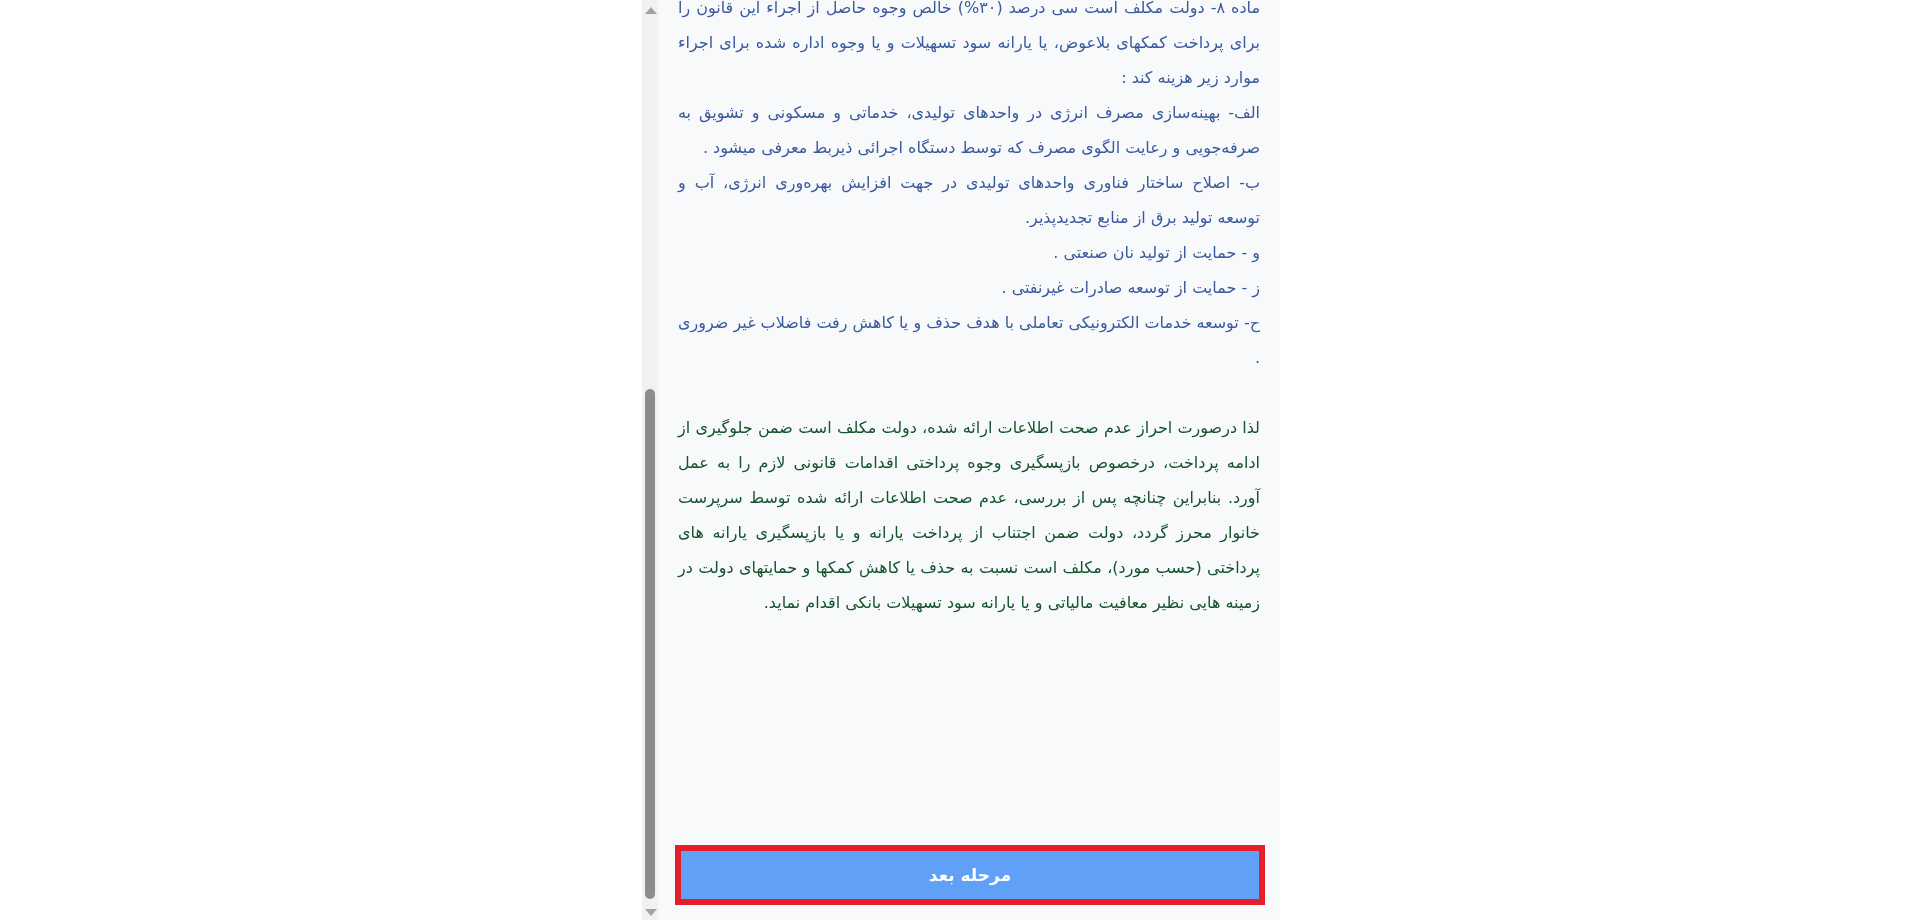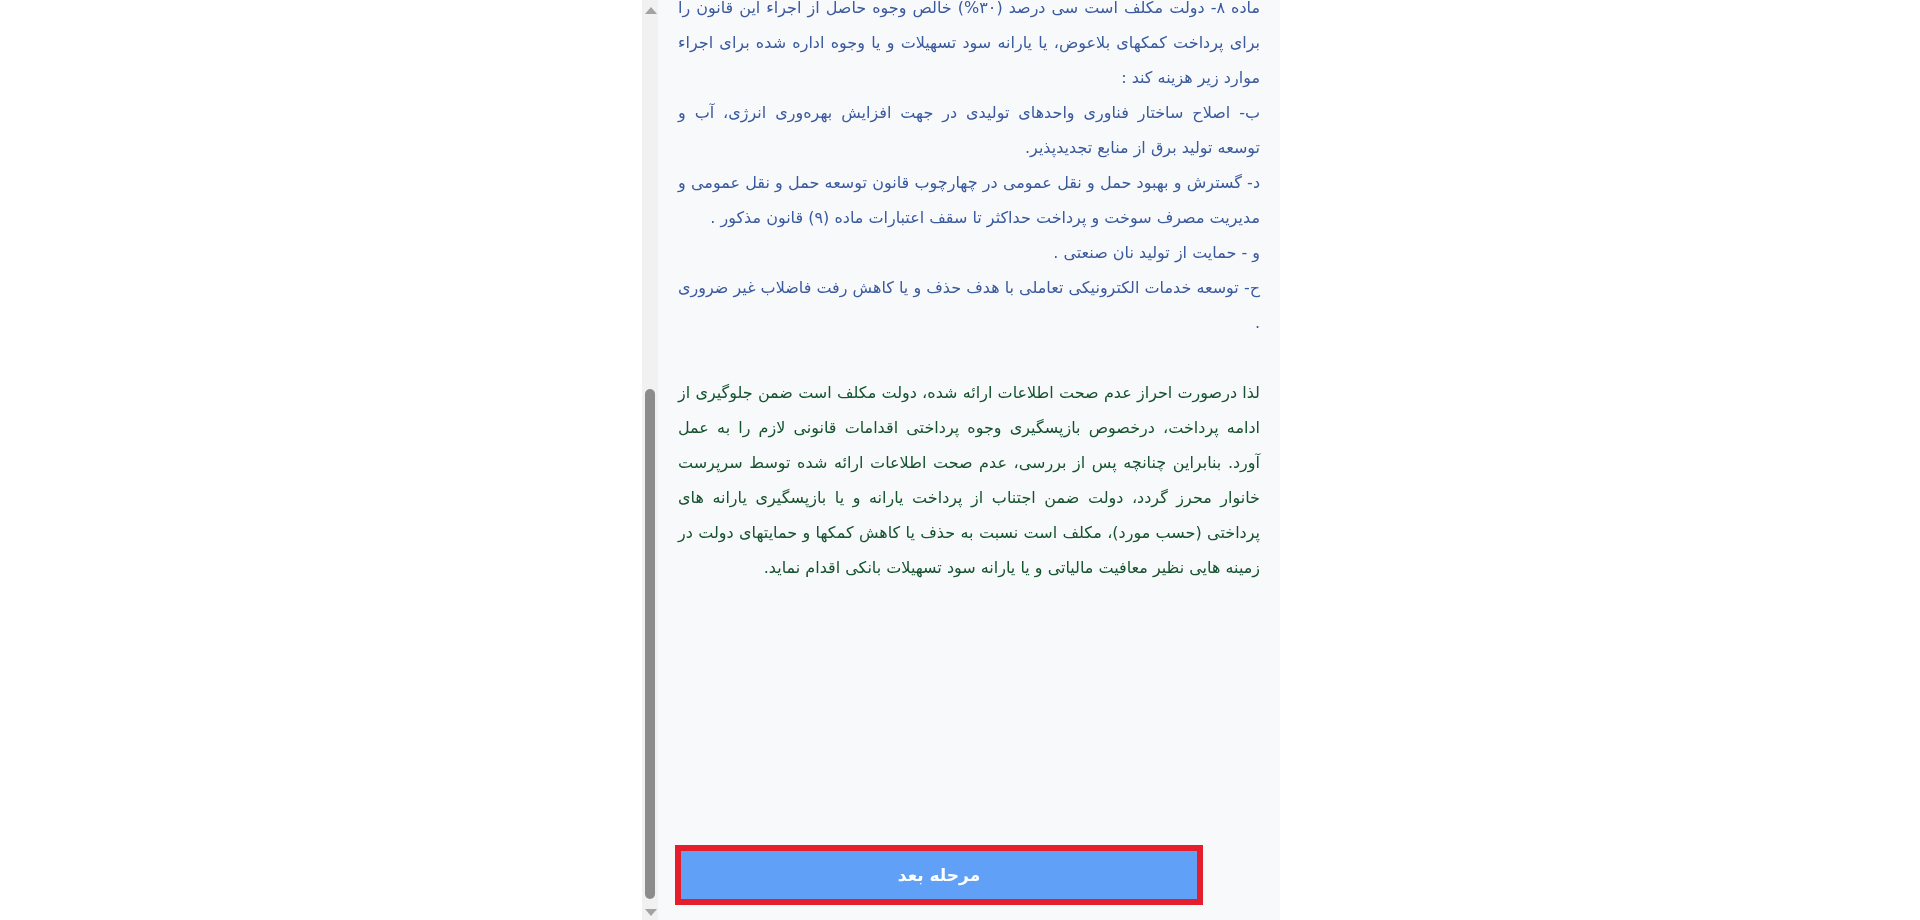--- a/index.html
+++ b/index.html
@@ -30,21 +30,21 @@
     .content {
       position: absolute; left: 678px; top: -10px; width: 582px;
       direction: rtl; text-align: justify;
       font-size: 16px; line-height: 35px;
     }
     .blue { color: #3a5a9e; }
     .dark { color: #14532d; }
     .para-gap { height: 35px; }
     .line-block { display: block; }
     .next-wrap {
-      position: absolute; left: 675px; top: 845px; width: 528px; height: 60px;
+      position: absolute; left: 675px; top: 845px; width: 590px; height: 60px;
       background: #e41e2b; box-sizing: border-box; padding: 6px;
     }
     .next-button {
       width: 100%; height: 100%; border: none; margin: 0;
       background: #60a1f7; color: #ffffff;
       font-family: "DejaVu Sans", sans-serif; font-size: 17px; font-weight: bold;
       direction: rtl; cursor: pointer;
       display: flex; align-items: center; justify-content: center;
     }
   </style>
@@ -55,23 +55,24 @@
 
 <div class="scrollbar">
   <div class="scroll-arrow up"></div>
   <div class="scroll-thumb"></div>
   <div class="scroll-arrow down"></div>
 </div>
 
 <div class="content">
   <div class="blue">
     <span class="line-block">ماده ۸- دولت مکلف است سی درصد (۳۰%) خالص وجوه حاصل از اجراء این قانون را برای پرداخت کمکهای بلاعوض، یا یارانه سود تسهیلات و یا وجوه اداره شده برای اجراء موارد زیر هزینه کند :</span>
+    <span class="line-block">الف- بهینه‌سازی مصرف انرژی در واحدهای تولیدی، خدماتی و مسکونی و تشویق به صرفه‌جویی و رعایت الگوی مصرف که توسط دستگاه اجرائی ذیربط معرفی میشود .</span>
     <span class="line-block">ب- اصلاح ساختار فناوری واحدهای تولیدی در جهت افزایش بهره‌وری انرژی، آب و توسعه تولید برق از منابع تجدیدپذیر.</span>
-    <span class="line-block">د- گسترش و بهبود حمل و نقل عمومی در چهارچوب قانون توسعه حمل و نقل عمومی و مدیریت مصرف سوخت و پرداخت حداکثر تا سقف اعتبارات ماده (۹) قانون مذکور .</span>
     <span class="line-block">و - حمایت از تولید نان صنعتی .</span>
+    <span class="line-block">ز - حمایت از توسعه صادرات غیرنفتی .</span>
     <span class="line-block">ح- توسعه خدمات الکترونیکی تعاملی با هدف حذف و یا کاهش رفت فاضلاب غیر ضروری .</span>
   </div>
   <div class="para-gap"></div>
   <div class="dark">لذا درصورت احراز عدم صحت اطلاعات ارائه شده، دولت مکلف است ضمن جلوگیری از ادامه پرداخت، درخصوص بازپسگیری وجوه پرداختی اقدامات قانونی لازم را به عمل آورد. بنابراین چنانچه پس از بررسی، عدم صحت اطلاعات ارائه شده توسط سرپرست خانوار محرز گردد، دولت ضمن اجتناب از پرداخت یارانه و یا بازپسگیری یارانه های پرداختی (حسب مورد)، مکلف است نسبت به حذف یا کاهش کمکها و حمایتهای دولت در زمینه هایی نظیر معافیت مالیاتی و یا یارانه سود تسهیلات بانکی اقدام نماید.</div>
 </div>
 
 <div class="next-wrap">
   <button class="next-button">مرحله بعد</button>
 </div>
 

